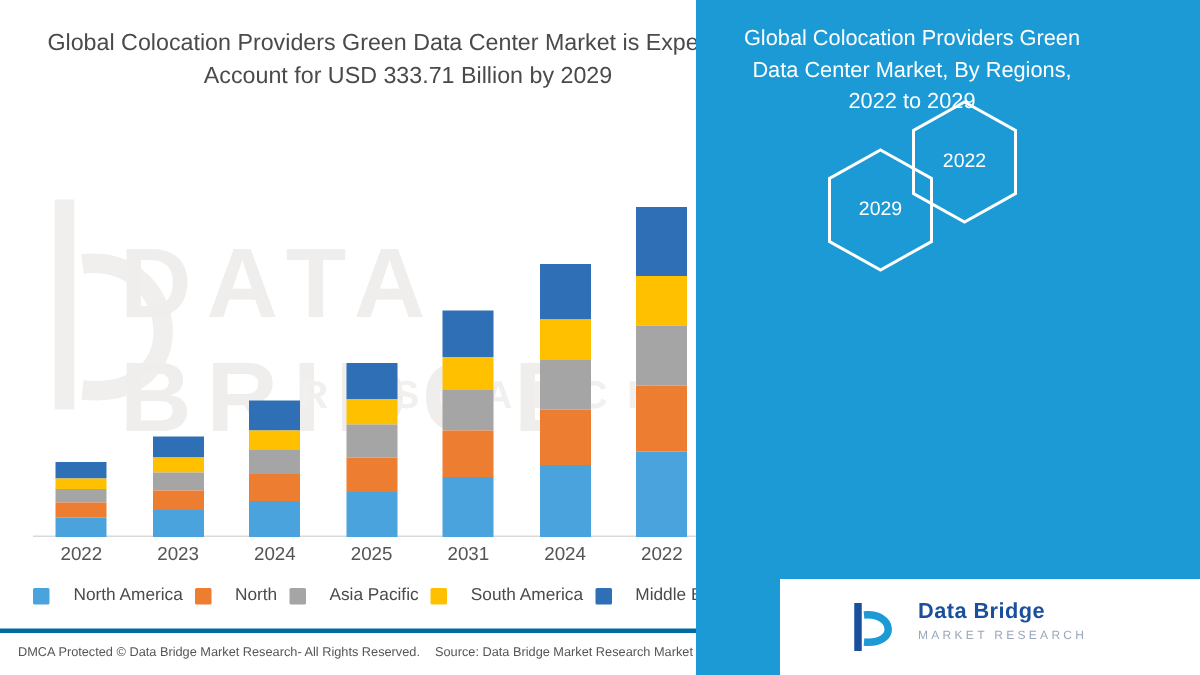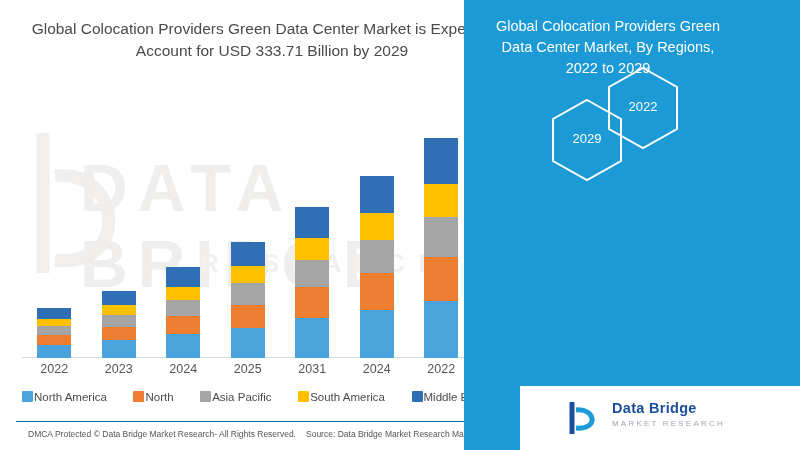--- a/index.html
+++ b/index.html
@@ -22,25 +22,25 @@
   .plot{position:absolute;left:22px;top:96px;width:516px;height:262px;}
   .axis-line{position:absolute;left:0;bottom:0;width:516px;height:1px;background:#d9d9d9;}
   .bar-group{position:absolute;bottom:0;width:34px;display:flex;flex-direction:column-reverse;}
   .seg{width:100%;}
 
   .xaxis{position:absolute;left:22px;top:360px;width:516px;height:24px;}
   .xlabel{position:absolute;width:60px;text-align:center;font-size:12.5px;color:#555;top:2px;}
 
   .legend{position:absolute;left:22px;top:386px;width:516px;height:22px;display:flex;align-items:center;
     justify-content:space-between;}
-  .legend-item{display:flex;align-items:flex-start;gap:1px;}
+  .legend-item{display:flex;align-items:flex-end;gap:16px;}
   .legend-swatch{width:11px;height:11px;border-radius:1px;}
   .legend-label{font-size:11.5px;color:#4a4a4a;}
 
-  .footer{position:absolute;left:16px;bottom:0;width:560px;height:28px;border-top:1px solid #0369a1;}
+  .footer{position:absolute;left:0;bottom:0;width:560px;height:28px;border-top:3px solid #0369a1;}
   .footer-left{position:absolute;left:12px;top:7px;font-size:8.5px;color:#555;}
   .footer-right{position:absolute;left:290px;top:7px;font-size:8.5px;color:#555;}
 
   
   .right-panel{position:absolute;right:0;top:0;width:336px;height:450px;background:#1b9ad6;overflow:hidden;}
   .right-curve{position:absolute;left:-42px;top:0;width:90px;height:450px;}
   .right-title{position:absolute;left:24px;top:16px;width:240px;text-align:center;color:#ffffff;
     font-size:14.5px;line-height:21px;font-weight:400;}
   .hex-wrap{position:absolute;left:24px;top:92px;width:240px;height:90px;}
   .hex{position:absolute;width:74px;height:84px;}

